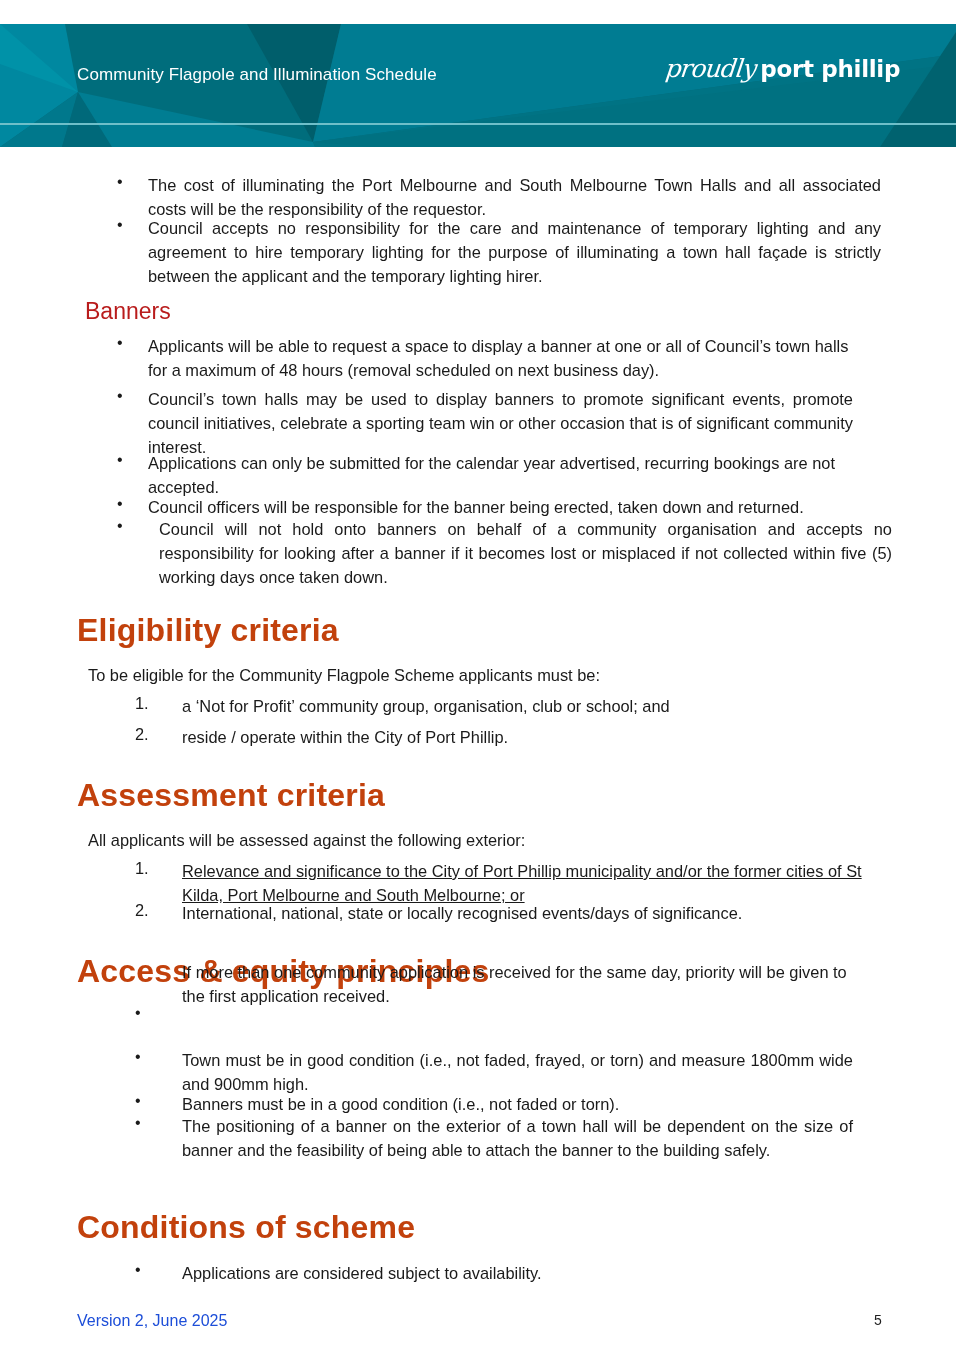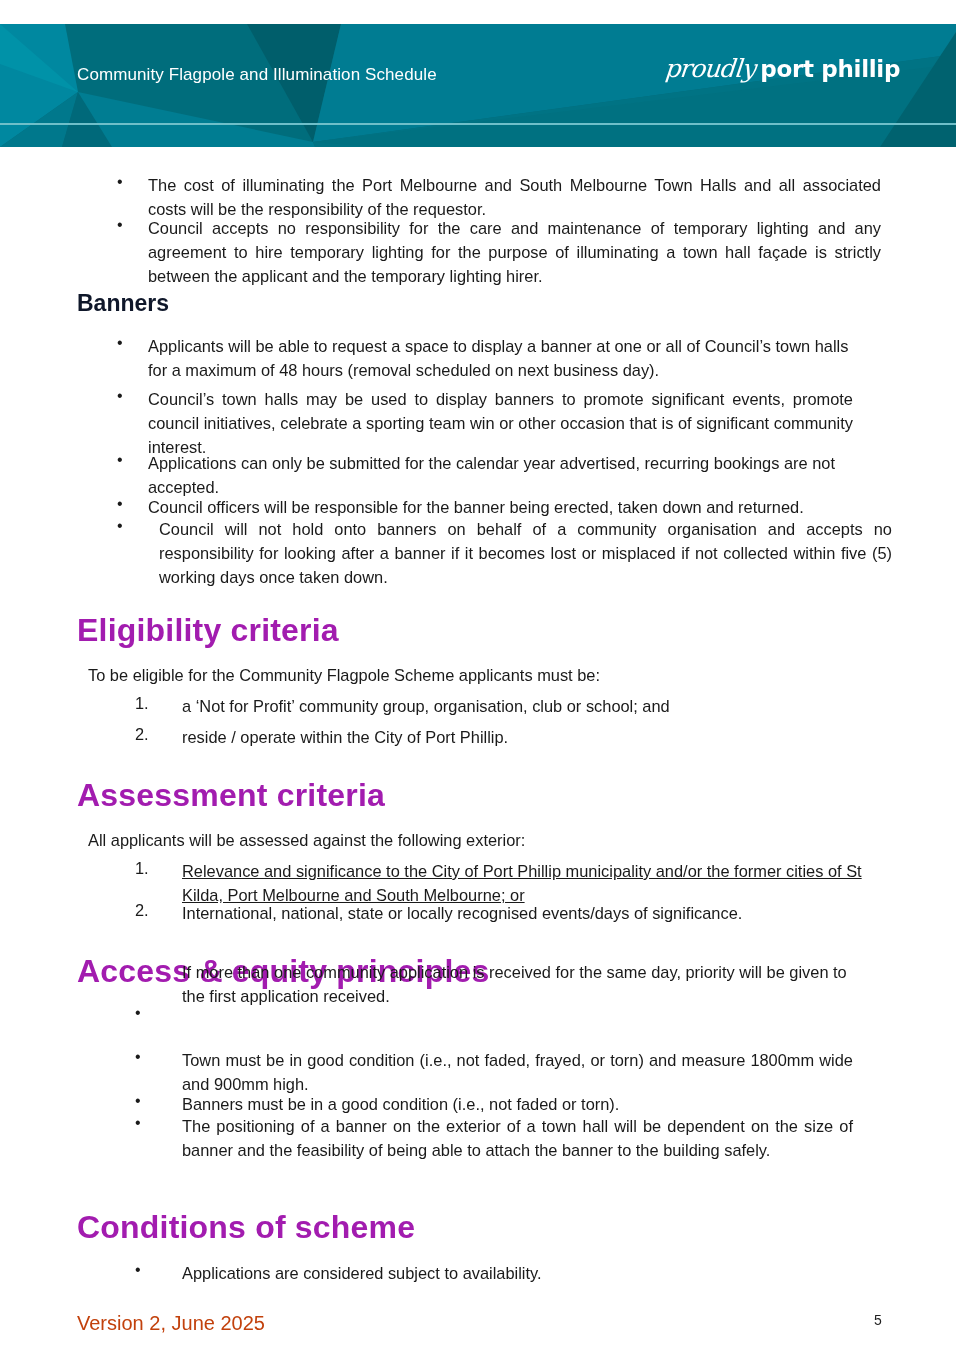--- a/index.html
+++ b/index.html
@@ -13,25 +13,25 @@
   .header .logo { position: absolute; left: 666px; top: 30px; color: #ffffff; white-space: nowrap; }
   .header .logo .script { font-family: "DejaVu Serif", serif; font-style: italic; font-size: 25px; letter-spacing: -1px; display: inline-block; transform: skewX(-8deg); }
   .header .logo .bold { font-family: "DejaVu Sans", sans-serif; font-weight: bold; font-size: 23px; margin-left: 4px; letter-spacing: -0.3px; }
   .header-rule { position: absolute; left: 0; top: 123px; width: 956px; height: 2px; background: #6fbfc9; }
 
   
   .content { position: absolute; left: 0; top: 0; width: 956px; }
   .para { position: absolute; font-size: 16.4px; line-height: 24px; }
   .justify { text-align: justify; }
   .bullet-dot { position: absolute; font-size: 16px; }
-  h2.sub { position: absolute; left: 77px; margin: 0; font-size: 23px; font-weight: bold; color: #0f172a; }
-  h1.sec { position: absolute; left: 77px; margin: 0; font-size: 32px; font-weight: bold; color: #a21caf; letter-spacing: 0.2px; }
+  h2.sub { position: absolute; left: 77px; margin: 8px; font-size: 23px; font-weight: normal; color: #b91c1c; }
+  h1.sec { position: absolute; left: 77px; margin: 0; font-size: 32px; font-weight: bold; color: #c2410c; letter-spacing: 0.2px; }
   .num { position: absolute; font-size: 16.4px; }
 
-  .footer-left { position: absolute; left: 77px; top: 1312px; font-size: 20px; color: #c2410c; }
+  .footer-left { position: absolute; left: 77px; top: 1312px; font-size: 16px; color: #1d4ed8; }
   .footer-right { position: absolute; left: 874px; top: 1312px; font-size: 14px; color: #222; }
 </style>
 </head>
 <body>
 
 <div class="header">
   <svg class="bg" width="956" height="123" viewBox="0 0 956 123">
     <rect x="0" y="0" width="956" height="123" fill="#006d7c"></rect>
     <polygon points="0,0 65,0 78,68 0,123" fill="#0088a0"></polygon>
     <polygon points="0,0 78,68 0,40" fill="#0092a8"></polygon>

